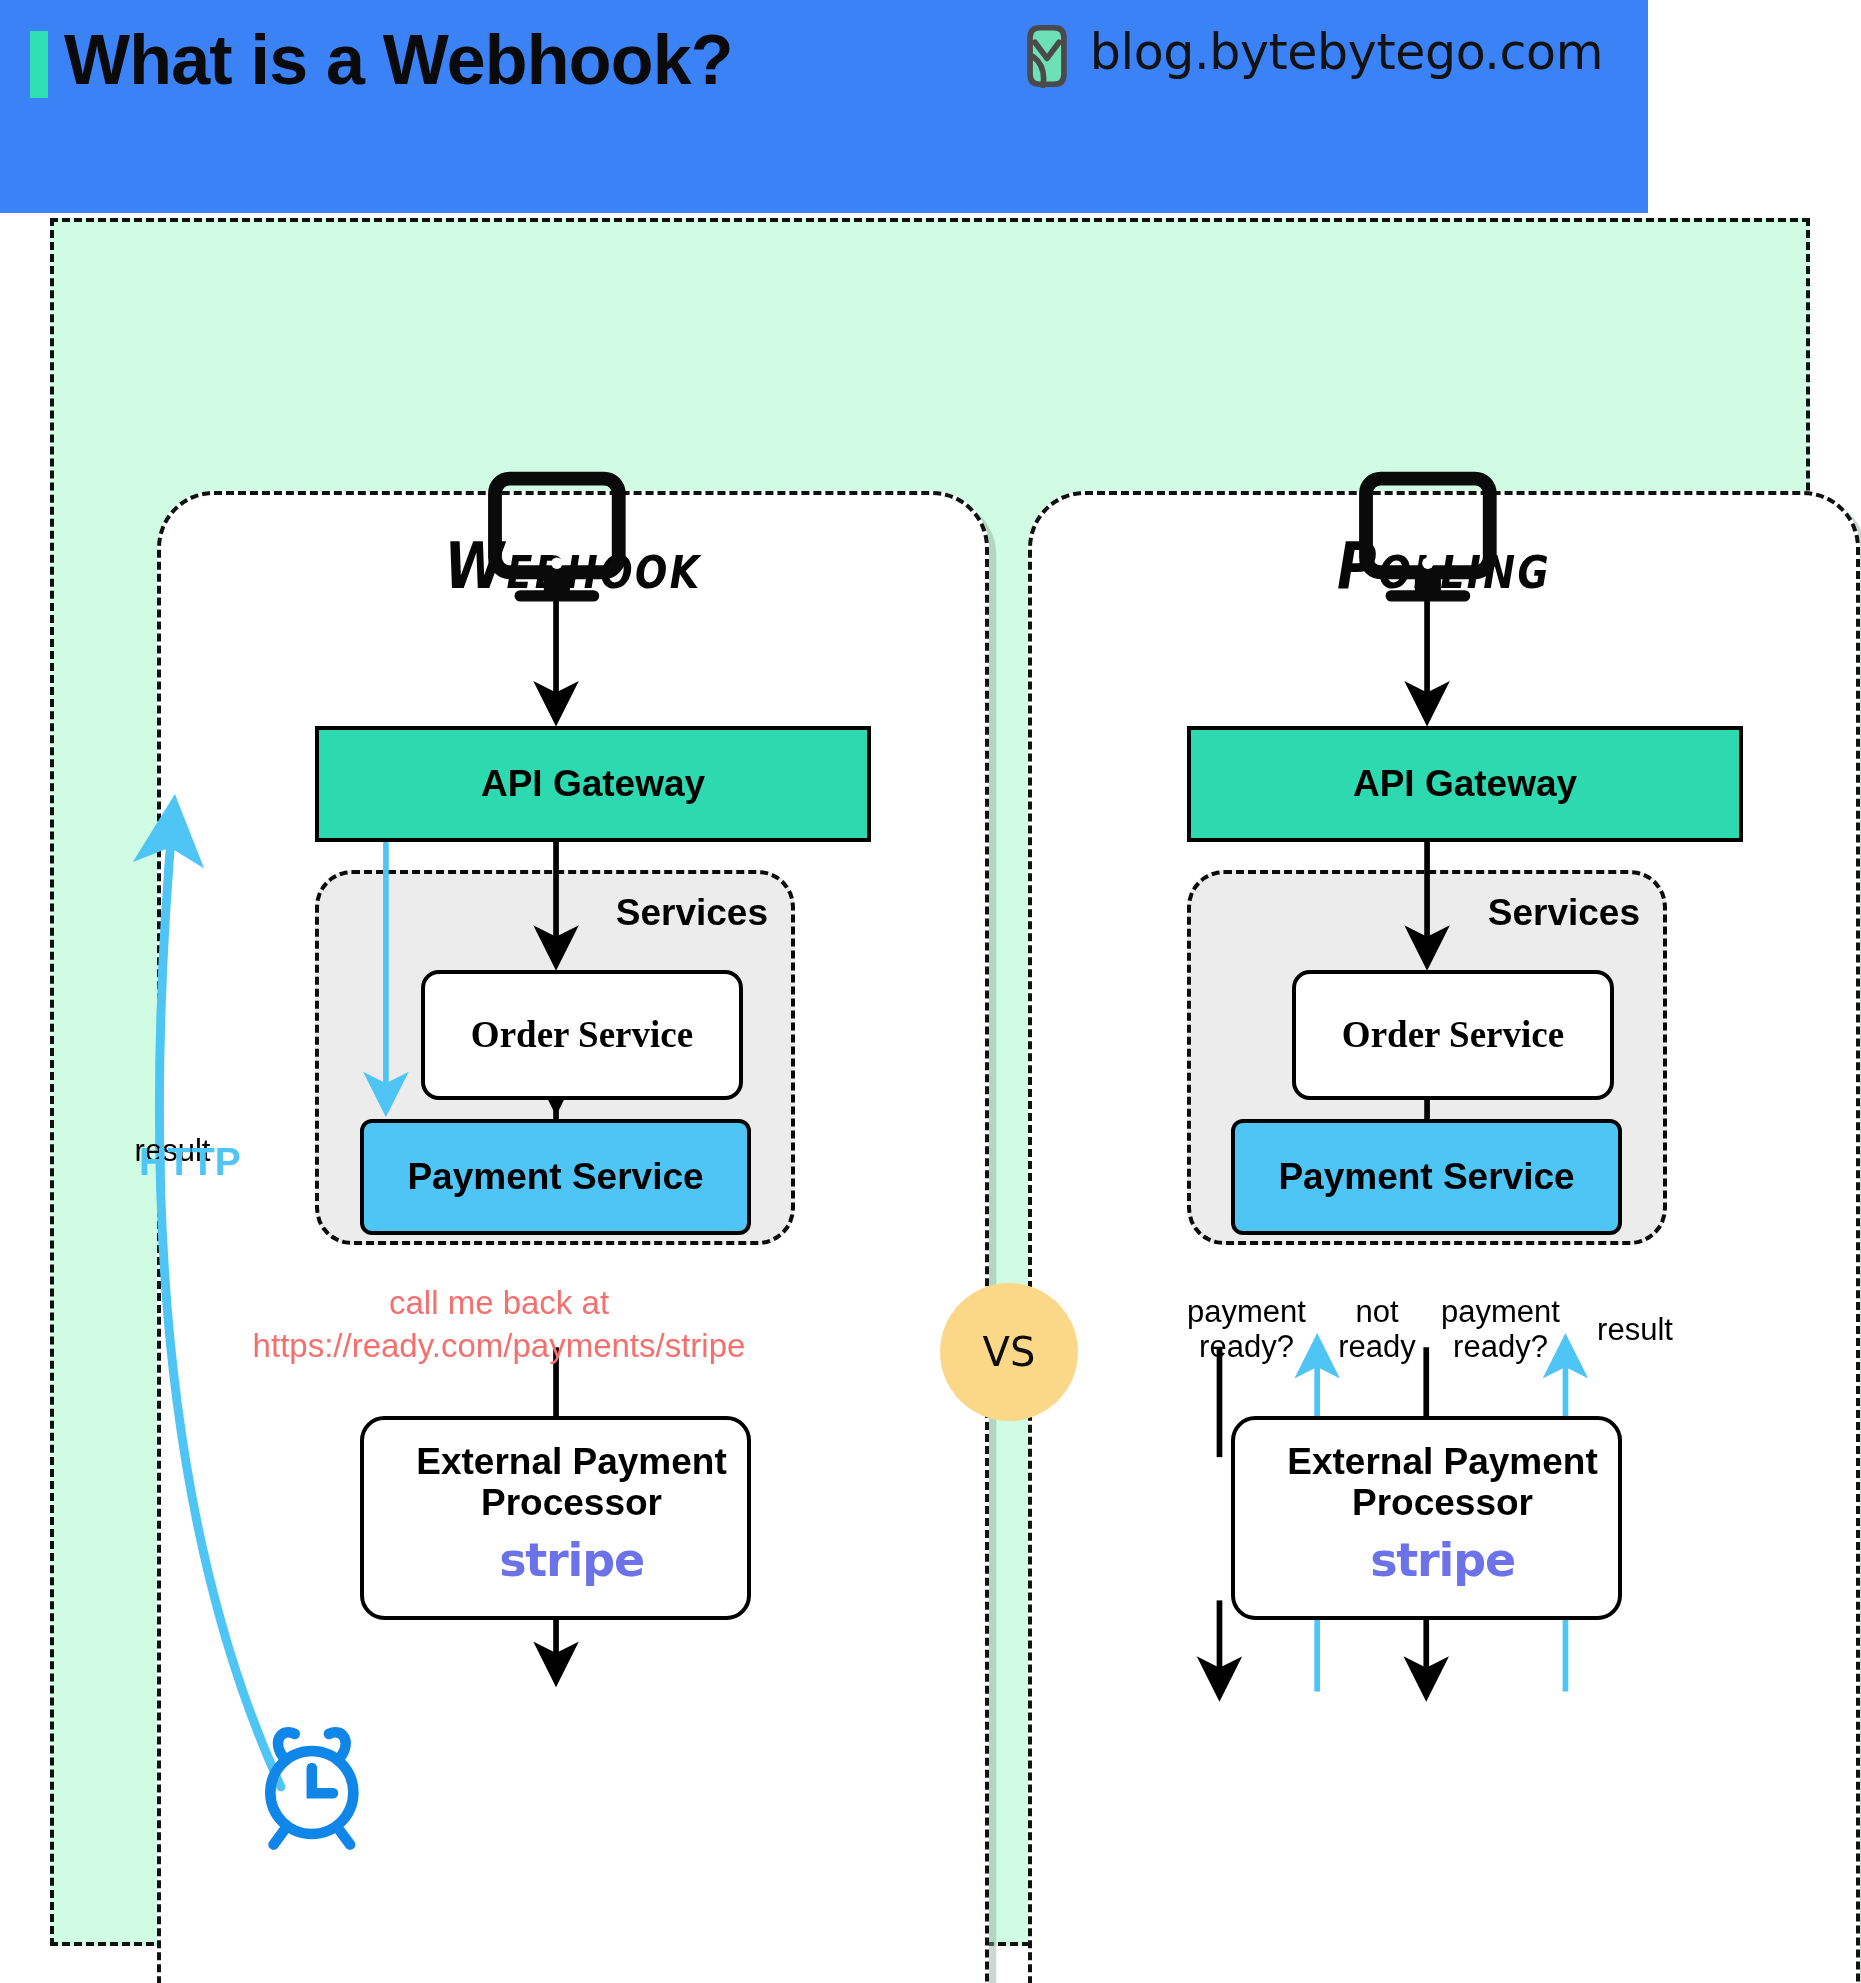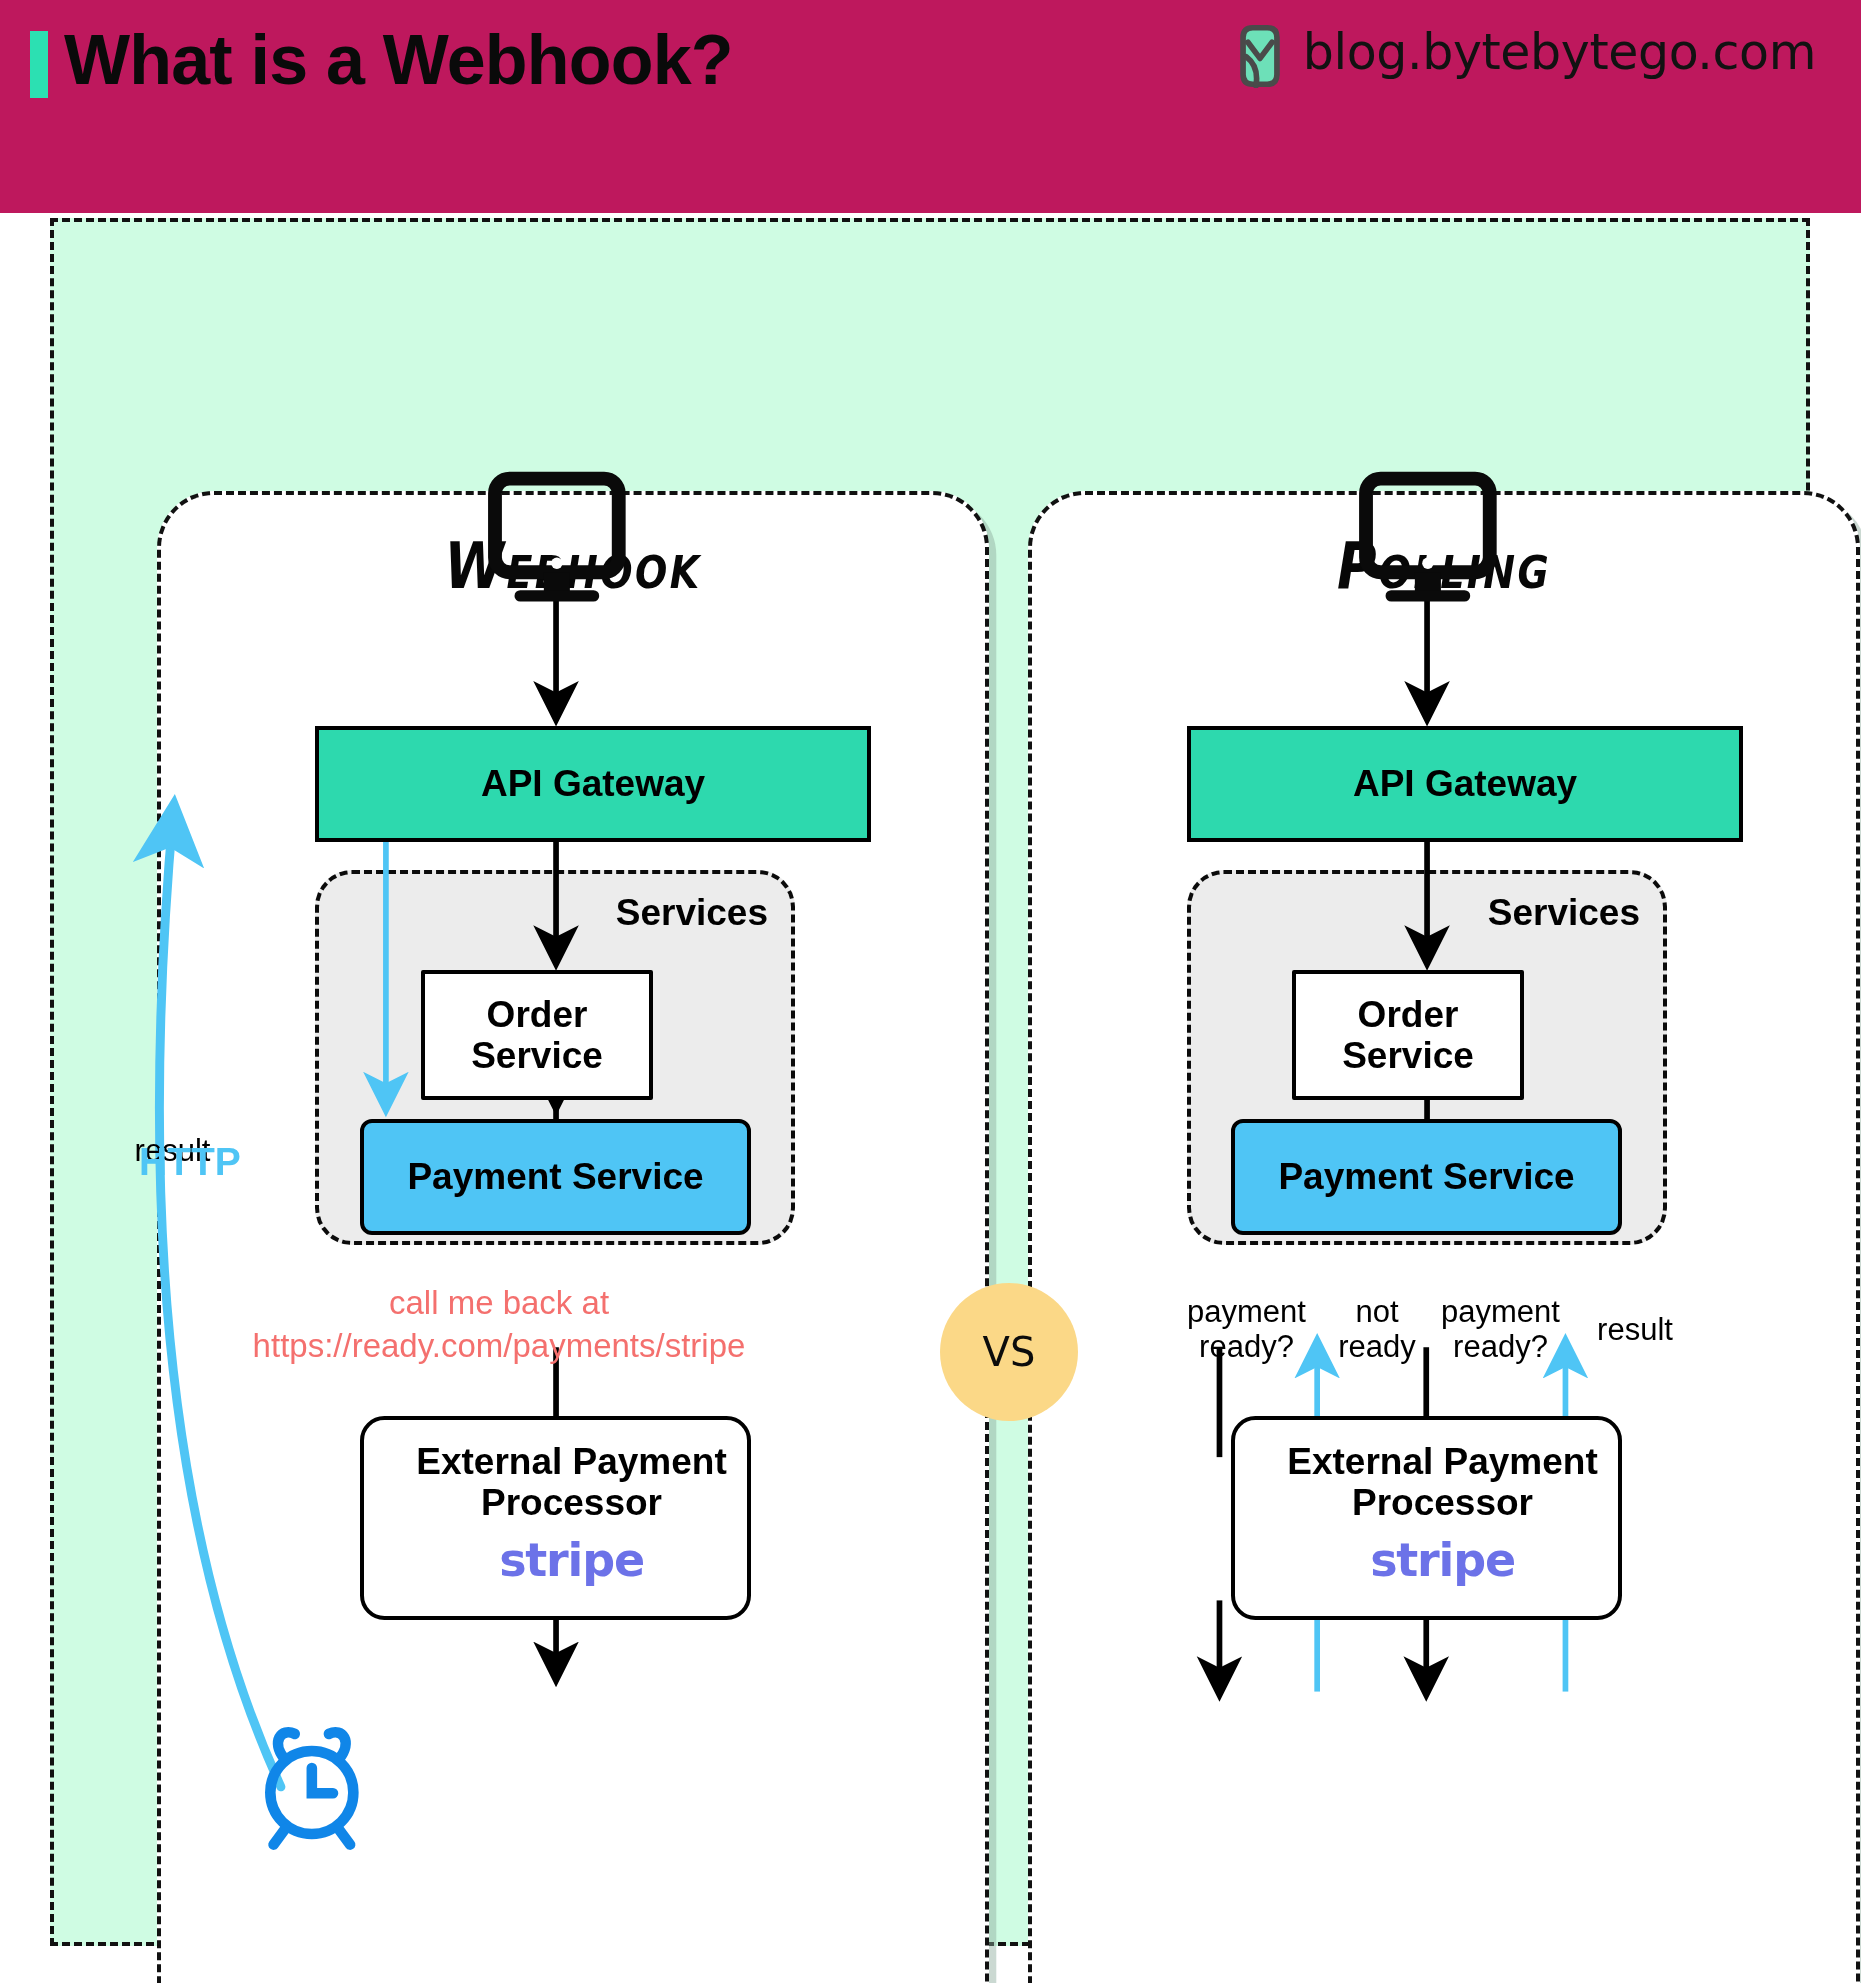--- a/index.html
+++ b/index.html
@@ -10,22 +10,22 @@
     width: 1861px; height: 1983px;
     font-family: "Liberation Sans", sans-serif;
     position: relative;
     overflow: hidden;
   }
 
   
   #header {
     position: absolute;
     left: 0; top: 0;
-    width: 1861px; height: 213px;
-    background: #be185d;
+    width: 1648px; height: 213px;
+    background: #3b82f6;
   }
   #title-accent {
     position: absolute;
     left: 30px; top: 31px;
     width: 18px; height: 67px;
     background: #2CE0B2;
   }
   #page-title {
     position: absolute;
     left: 64px; top: 19.5px;
@@ -121,24 +121,24 @@
     z-index: 20;
   }
   .node-gateway {
     border: 4.1px solid #000000;
     background: #2DD9AE;
     font-size: 37px;
     width: 556px; height: 116px;
   }
   .node-order {
     border: 4.1px solid #000000;
-    border-radius: 2px;
+    border-radius: 18px;
     background: #ffffff;
     font-size: 37px;
-    width: 232px; height: 130px;
+    width: 322px; height: 130px; font-family: Liberation Serif, serif;
   }
   .node-payment {
     border: 4.1px solid #000000;
     border-radius: 12px;
     background: #4FC5F5;
     font-size: 37px;
     width: 391px; height: 116px;
   }
   .node-processor {
     border: 4.1px solid #000000;

